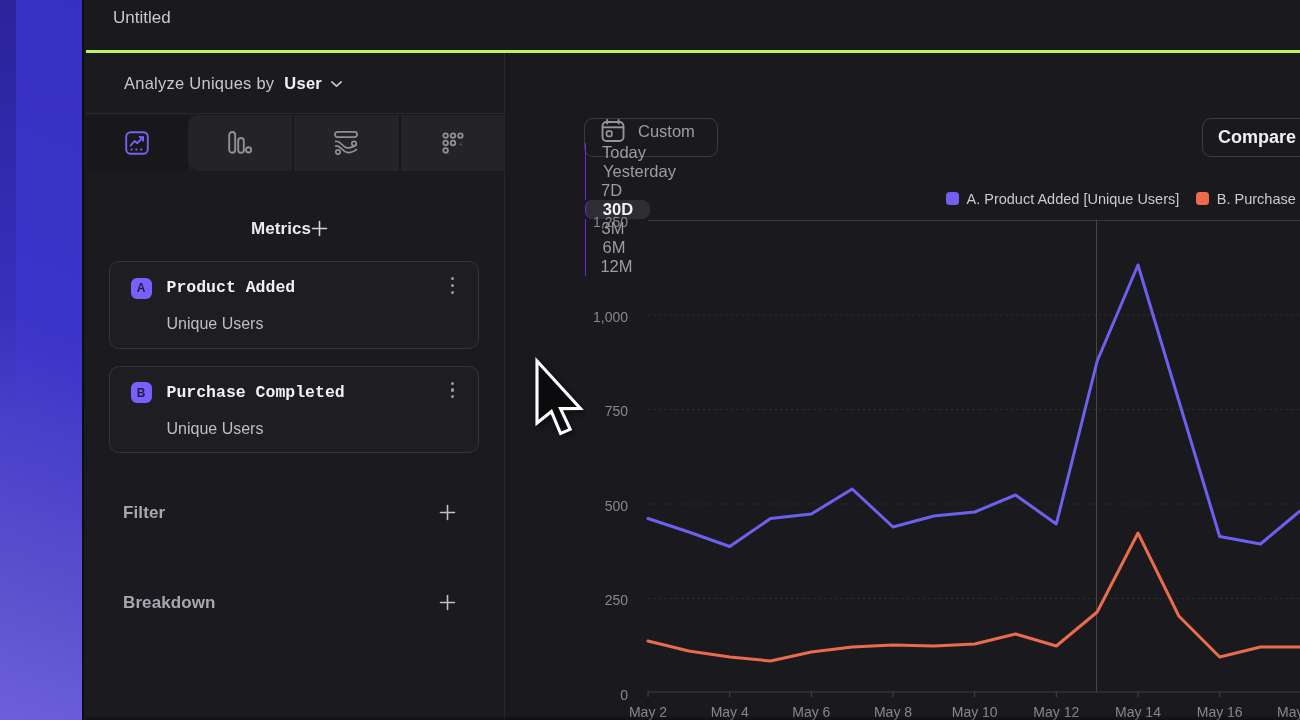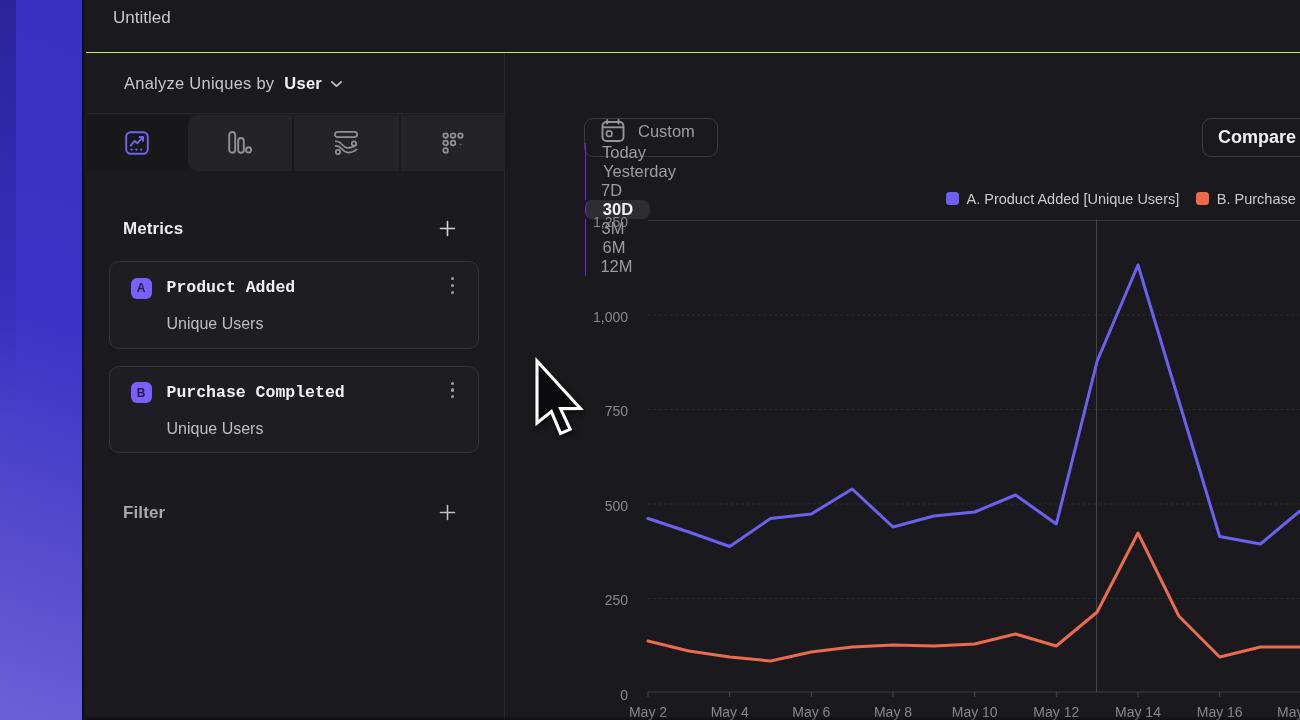--- a/index.html
+++ b/index.html
@@ -3,21 +3,21 @@
 <meta charset="utf-8">
 <style>
   * { margin:0; padding:0; box-sizing:border-box; -webkit-font-smoothing:antialiased; }
   html,body { width:1300px; height:720px; overflow:hidden; background:#1a1a1e;
     font-family:"Liberation Sans", sans-serif; }
   .abs { position:absolute; }
   #strip { position:absolute; left:0; top:0; width:84px; height:720px;
     background:linear-gradient(200deg, #3830c2 0%, #3c33c8 45%, #5a50cd 80%, #6c61da 100%);
     border-right:2px solid #0e0e11; }
   #topbar { position:absolute; left:86px; top:0; width:1214px; height:53px;
-    border-bottom:1px solid #bef264;text-align:right; }
+    border-bottom:3px solid #bef264;text-align:right; }
   #topbar .title { position:absolute; left:27px; top:7.5px; font-size:17px; color:#c8c8cd; }
   #panel { position:absolute; left:86px; top:53px; width:419px; height:667px;
     background:#1b1b1f; border-right:1px solid #2a2a2e; }
   .anh { position:absolute; left:38px; top:21px; font-size:16.5px; color:#c6c6cc; letter-spacing:0.25px; }
   .anh b { color:#f0f0f3; font-weight:700; margin-left:10px;text-align:center; }
   .chev { display:inline-block; margin-left:8px; position:relative; top:-1px; }
   
   #tabbar { position:absolute; left:0; top:60px; width:419px; height:58px;
     border-top:1px solid #28282c; }
   #selcell { position:absolute; left:0; top:0.5px; width:102px; height:56.5px; background:rgba(0,0,0,0.10); }
@@ -105,21 +105,21 @@
         <polyline points="5.6,14.6 9.6,10 12.4,12.2 17.8,6.4" stroke-linecap="round" stroke-linejoin="round"></polyline>
         <path d="M14.7,6 L18.2,6.2 L18,9.8" stroke-linecap="round" stroke-linejoin="round"></path>
         <g stroke="none" fill="#7263f2">
           <circle cx="6.6" cy="18.6" r="1.15"></circle>
           <circle cx="11.4" cy="18.6" r="1.15"></circle>
           <circle cx="16.2" cy="18.6" r="1.15"></circle>
         </g>
       </svg>
     </div>
   </div>
-  <div class="sechead" style="top:165.5px; height:20px;">
+  <div class="sechead" style="top:165.5px; height:20px;justify-content:center;">
       <span class="lbl" style="color:#ebebee;">Metrics</span>
     <svg width="17" height="17" viewBox="0 0 17 17">
         <path d="M8.5 1.5v14M1.5 8.5h14" stroke="#d2d2d7" stroke-width="1.6" stroke-linecap="round"></path>
       </svg>
     </div>
   <div class="card" style="top:208px;">
     <div class="badge">A</div>
       <div class="ctitle">Product Added</div>
       <div class="csub">Unique Users</div>
     <div class="dots">
@@ -133,20 +133,26 @@
       <div class="ctitle">Purchase Completed</div>
       <div class="csub">Unique Users</div>
     <div class="dots">
         <i></i>
         <i></i>
         <i></i>
       </div>
   </div>
   <div class="sechead" style="top:449.5px; height:20px;">
       <span class="lbl" style="color:#a7a7af;">Filter</span>
+    <svg width="17" height="17" viewBox="0 0 17 17">
+        <path d="M8.5 1.5v14M1.5 8.5h14" stroke="#c0c0c6" stroke-width="1.6" stroke-linecap="round"></path>
+      </svg>
+    </div>
+  <div class="sechead" style="top:539.5px; height:20px;">
+      <span class="lbl" style="color:#a7a7af;">Breakdown</span>
     <svg width="17" height="17" viewBox="0 0 17 17">
         <path d="M8.5 1.5v14M1.5 8.5h14" stroke="#c0c0c6" stroke-width="1.6" stroke-linecap="round"></path>
       </svg>
     </div>
 </div>
 
 <div id="rangebar">
   <div class="rb" style="width:132px; justify-content:flex-start; padding-left:16px;">
     <svg width="24" height="24" viewBox="0 0 24 24" fill="none" stroke="#94949c" stroke-width="1.9">
       <rect x="1.5" y="3" width="21" height="19" rx="4"></rect>

